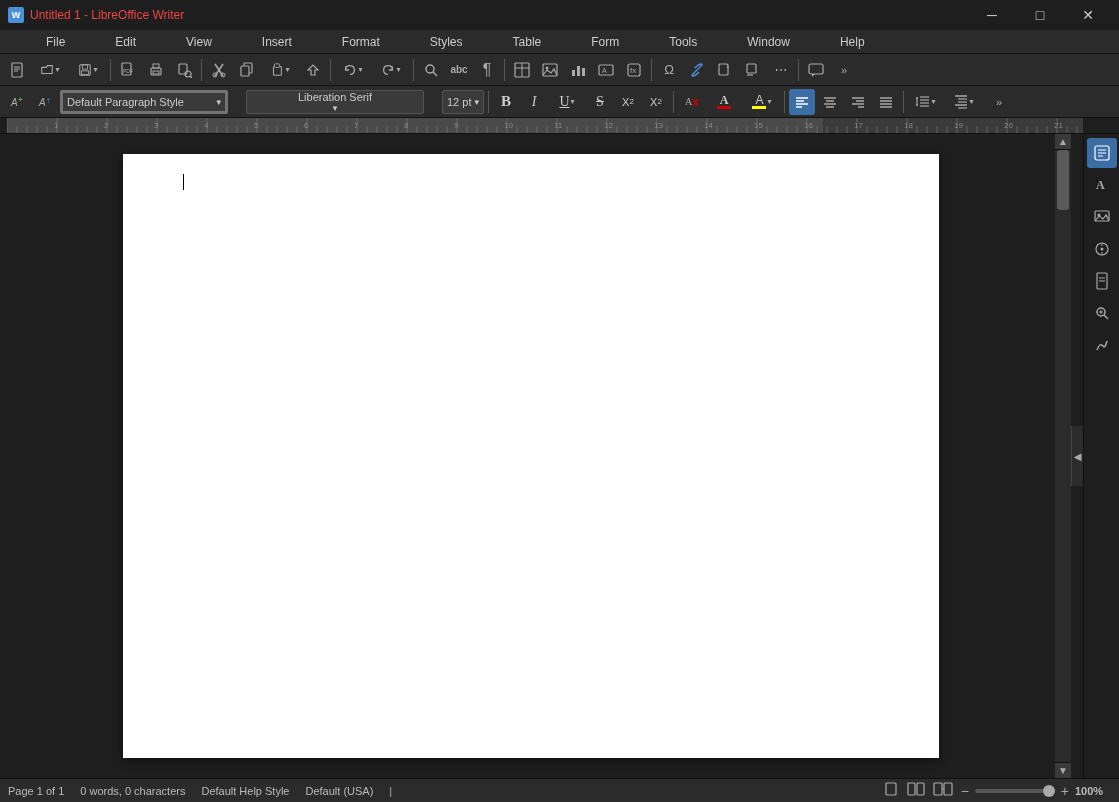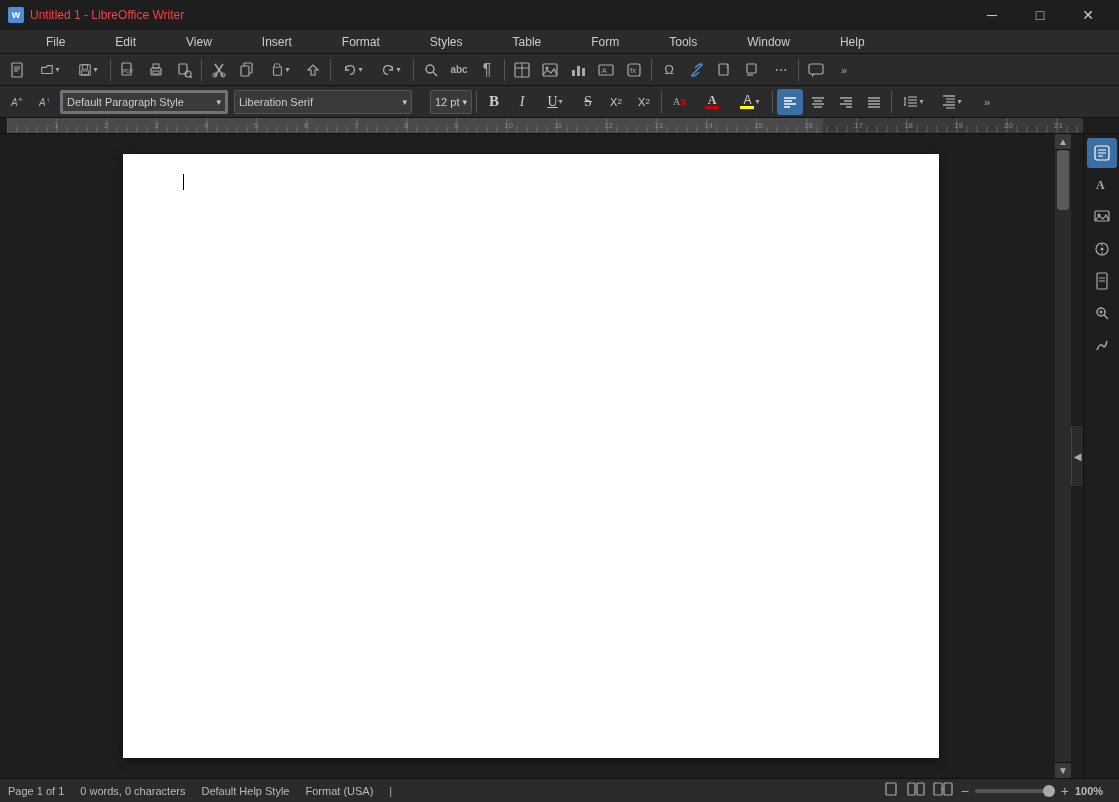--- a/index.html
+++ b/index.html
@@ -537,21 +537,21 @@
         <text x="2" y="12" font-size="10" fill="#aaa" font-style="italic">A</text>
         <text x="9" y="9" font-size="8" fill="#5af">↑</text>
       </svg>
   </button>
 
   <div class="style-select">
     <span style="font-size:11px;overflow:hidden;white-space:nowrap;max-width:140px;">Default Paragraph Style</span>
     <span style="font-size:9px;">▾</span>
   </div>
 
-  <div class="font-select" style="margin-left:4px;">
+  <div class="font-select" style="margin-left:16px;flex-direction:column;">
     <span style="font-size:11px;overflow:hidden;white-space:nowrap;max-width:150px;">Liberation Serif</span>
     <span style="font-size:9px;">▾</span>
   </div>
 
   <div class="size-select" style="margin-left:16px;">
     <span style="font-size:11px;">12 pt</span>
     <span style="font-size:9px;">▾</span>
   </div>
 
   <div class="tb-separator"></div>
@@ -873,21 +873,21 @@
         </svg>
     </div>
   </div>
 </div>
 
 <div id="status-bar">
   <div id="status-left">
     <span class="status-item">Page 1 of 1</span>
     <span class="status-item">0 words, 0 characters</span>
     <span class="status-item">Default Help Style</span>
-    <span class="status-item">Format (USA)</span>
+    <span class="status-item">Default (USA)</span>
 
     <span style="font-size:11px;color:#aaa;">|</span>
   </div>
   <div id="status-right">
 
     <button style="background:none;border:none;cursor:pointer;color:#aaa;font-size:13px;padding:0 2px;">
       <svg width="16" height="14" viewBox="0 0 16 14">
           <rect x="3" y="1" width="10" height="12" rx="1" fill="none" stroke="#aaa" stroke-width="1.2"></rect>
         </svg>
     </button>

